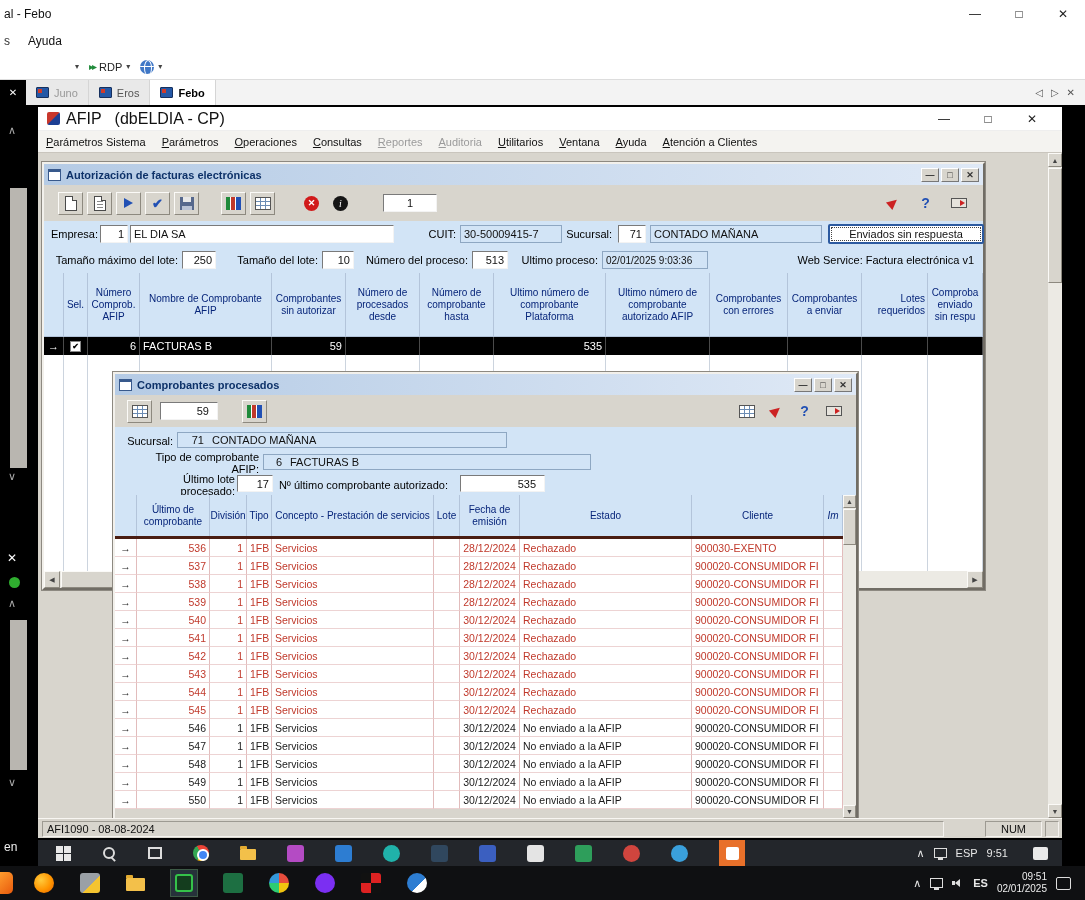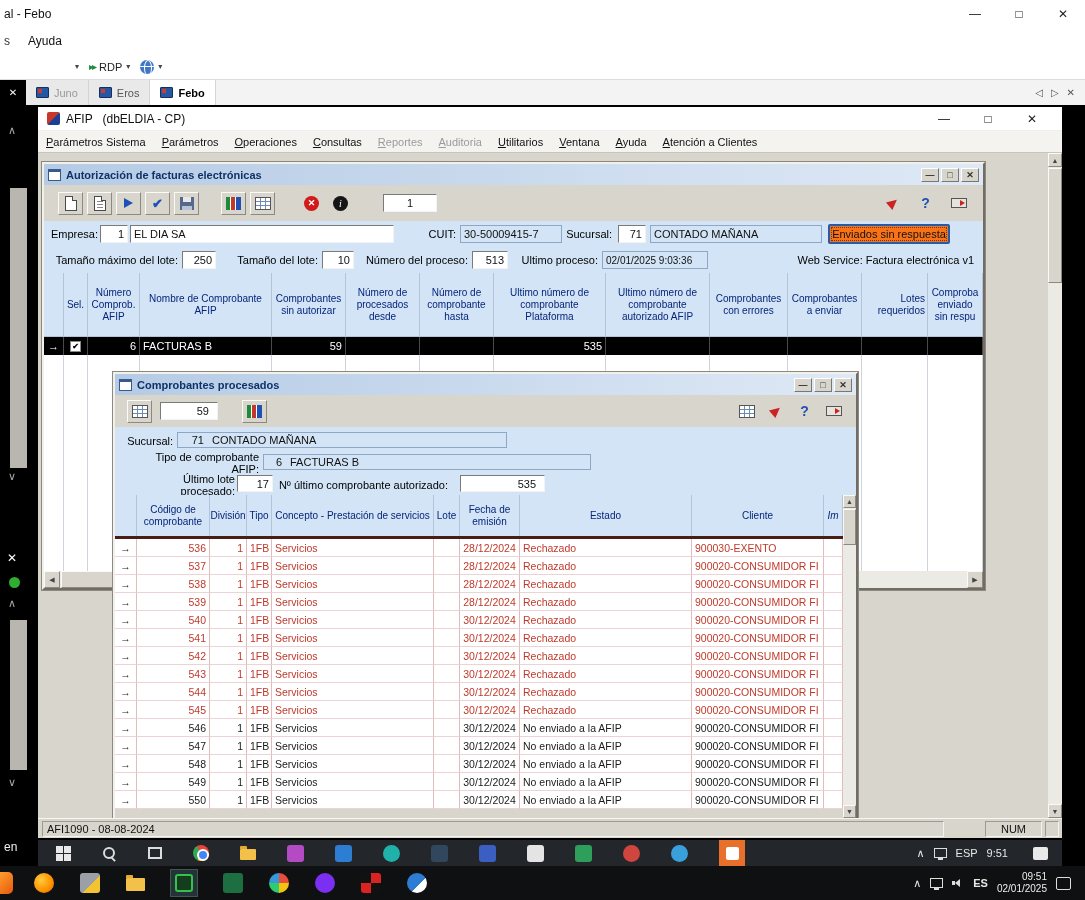--- a/index.html
+++ b/index.html
@@ -172,21 +172,21 @@
 <span class="a lchev" style="left:8px;top:470px">∨</span>
 <span class="a" style="left:7px;top:551px;color:#fff;font-size:12px">✕</span>
 <div class="a" style="left:9px;top:577px;width:11px;height:11px;border-radius:50%;background:#2fae2f"></div>
 <span class="a lchev" style="left:8px;top:597px">∧</span>
 <div class="a" style="left:10px;top:620px;width:17px;height:150px;background:#b9b6b0"></div>
 <span class="a lchev" style="left:8px;top:776px">∨</span>
 <span class="a" style="left:4px;top:840px;color:#eee;font-size:12px">en</span>
 
 <div class="a afip-title">
   <span class="afip-logo"></span>
-  <span class="pre" style="margin-left:6px;font-size:12px">AFIP   (dbELDIA - CP)</span>
+  <span class="pre" style="margin-left:6px;font-size:16px">AFIP   (dbELDIA - CP)</span>
   <div class="hostbtns" style="margin-right:8px">
     <span class="hostbtn">—</span>
     <span class="hostbtn">□</span>
     <span class="hostbtn">✕</span>
   </div>
 </div>
 <div class="a afip-menu" id="afip-menu">
     <span class="amenu">Parámetros Sistema</span>
     <span class="amenu">Parámetros</span>
     <span class="amenu">Operaciones</span>
@@ -261,21 +261,21 @@
 
   <div class="a bluep" style="left:0;top:57px;width:939px;height:26px">
     <span class="a lbl lblr" style="left:8px;top:5px;width:46px;height:16px">Empresa:</span>
     <span class="a sunken rnum" style="left:56px;top:4px;width:28px;height:18px">1</span>
     <span class="a sunken" style="left:86px;top:4px;width:264px;height:18px">EL DIA SA</span>
     <span class="a lbl lblr" style="left:374px;top:5px;width:38px;height:16px">CUIT:</span>
     <span class="a flatf" style="left:416px;top:4px;width:102px;height:18px">30-50009415-7</span>
     <span class="a lbl lblr" style="left:520px;top:5px;width:48px;height:16px">Sucursal:</span>
     <span class="a sunken rnum" style="left:574px;top:4px;width:28px;height:18px">71</span>
     <span class="a flatf" style="left:606px;top:4px;width:172px;height:18px">CONTADO MAÑANA</span>
-    <span class="a" style="left:784px;top:3px;width:122px;height:20px;background:#f97316;border:2px solid #2c5aa0;border-radius:2px;display:flex;align-items:center;justify-content:center;outline:1px dotted #444;outline-offset:-4px">Enviados sin respuesta</span>
+    <span class="a" style="left:784px;top:3px;width:156px;height:20px;background:#ffffff;border:2px solid #2c5aa0;border-radius:2px;display:flex;align-items:center;justify-content:center;outline:1px dotted #444;outline-offset:-4px">Enviados sin respuesta</span>
   </div>
 
   <div class="a bluep" style="left:0;top:83px;width:939px;height:26px">
     <span class="a lbl lblr" style="left:8px;top:5px;width:126px;height:16px">Tamaño máximo del lote:</span>
     <span class="a sunken rnum" style="left:138px;top:4px;width:34px;height:18px">250</span>
     <span class="a lbl lblr" style="left:182px;top:5px;width:92px;height:16px">Tamaño del lote:</span>
     <span class="a sunken rnum" style="left:278px;top:4px;width:32px;height:18px">10</span>
     <span class="a lbl lblr" style="left:316px;top:5px;width:108px;height:16px">Número del proceso:</span>
     <span class="a sunken rnum" style="left:428px;top:4px;width:36px;height:18px">513</span>
     <span class="a lbl lblr" style="left:472px;top:5px;width:82px;height:16px">Ultimo proceso:</span>
@@ -389,21 +389,21 @@
       <span style="margin-left:8px">FACTURAS B</span>
     </span>
     <span class="a lbl lblr" style="left:12px;top:50px;width:108px;height:15px">Último lote procesado:</span>
     <span class="a sunken rnum" style="left:122px;top:48px;width:36px;height:17px">17</span>
     <span class="a lbl lblr" style="left:163px;top:50px;width:170px;height:15px">Nº último comprobante autorizado:</span>
     <span class="a sunken rnum" style="left:345px;top:48px;width:85px;height:17px;padding-right:8px">535</span>
   </div>
 
   <div class="a phead" id="proc-head" style="left:0;top:121px;width:728px;height:44px">
       <div class="phc" style="width: 22px; flex: 0 0 auto;"></div>
-      <div class="phc" style="width: 73px; flex: 0 0 auto;">Código de comprobante</div>
+      <div class="phc" style="width: 73px; flex: 0 0 auto;">Último de comprobante</div>
       <div class="phc" style="width: 37px; flex: 0 0 auto;">División</div>
       <div class="phc" style="width: 25px; flex: 0 0 auto;">Tipo</div>
       <div class="phc" style="width: 162px; flex: 0 0 auto;">Concepto - Prestación de servicios</div>
       <div class="phc" style="width: 26px; flex: 0 0 auto;">Lote</div>
       <div class="phc" style="width: 60px; flex: 0 0 auto;">Fecha de emisión</div>
       <div class="phc" style="width: 172px; flex: 0 0 auto;">Estado</div>
       <div class="phc" style="width: 132px; flex: 0 0 auto;">Cliente</div>
       <div class="phc" style="width: 19px; flex: 0 0 auto; font-style: italic;">Im</div>
     </div>
 

